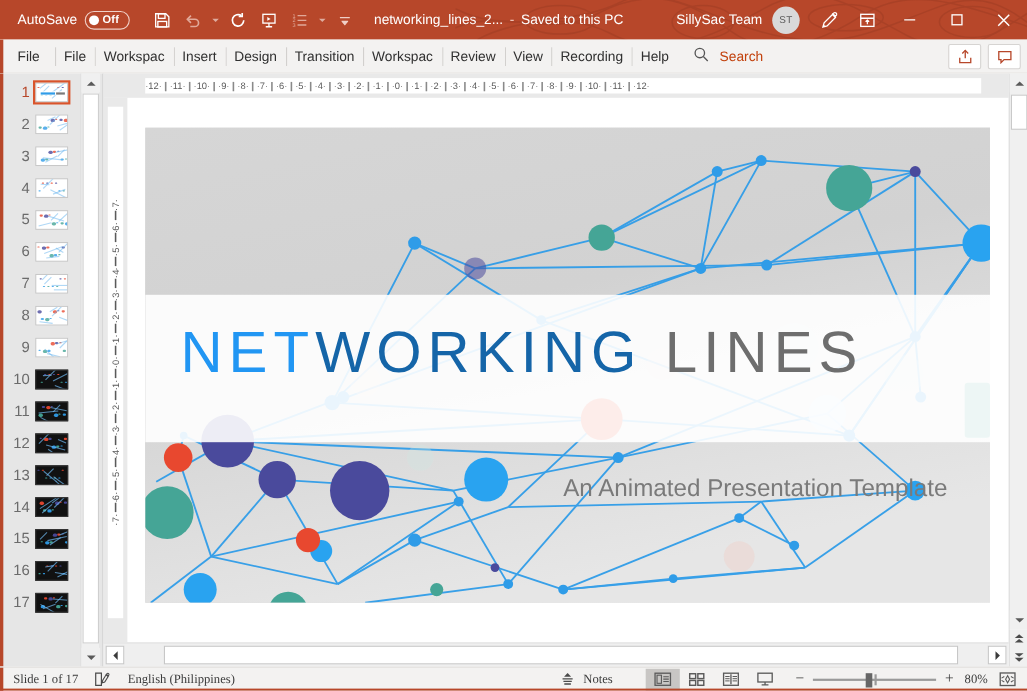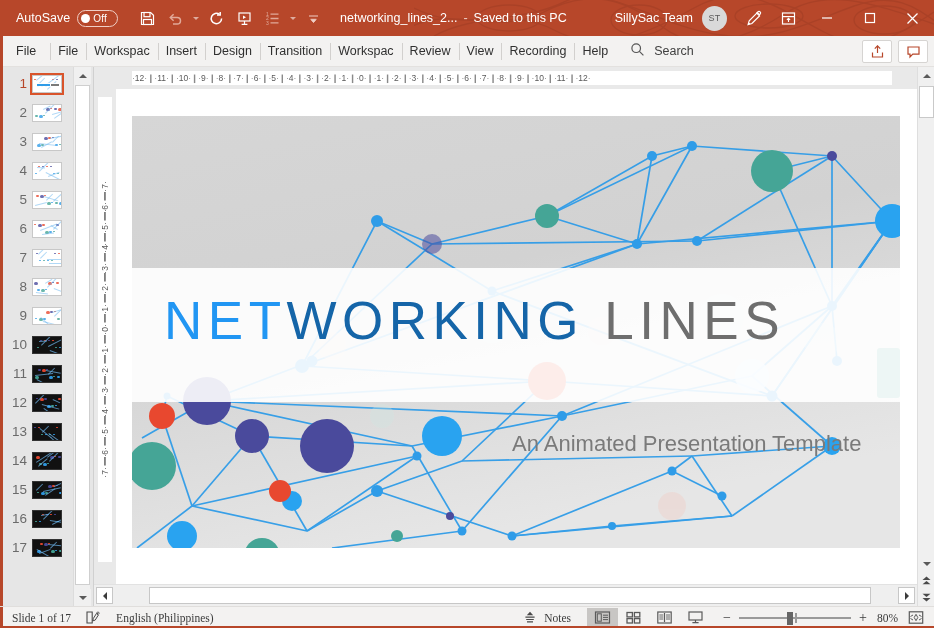--- a/index.html
+++ b/index.html
@@ -21,21 +21,21 @@
     opacity: .30; pointer-events: none;
   }
   .autosave-wrap {
     display: flex; align-items: center; gap: 7px;
     margin-left: 16px; height: 36px;
   }
   .autosave-label { font-size: 12.5px; color: #fff; }
   .toggle-pill {
     width: 41px; height: 17px; border-radius: 9px;
     border: 1.3px solid #f0cfc6; display: flex; align-items: center;
-    padding: 0 3px; gap: 3px;
+    padding: 0 3px; gap: 3px; font-weight: bold;
   }
   .toggle-knob { width: 9px; height: 9px; border-radius: 50%; background: #fff; }
   .toggle-text { font-size: 10px; color: #fff; letter-spacing: .2px; }
 
   .qat { display: flex; align-items: center; gap: 2px; margin-left: 16px; }
   .qat-btn {
     width: 26px; height: 26px; display: flex; align-items: center;
     justify-content: center; border-radius: 2px;
   }
   .qat-btn svg { display: block; }
@@ -82,21 +82,21 @@
     position: relative; flex: 0 0 auto;
   }
   .tab + .tab::before {
     content: ''; position: absolute; left: 0; top: 7px; width: 1px; height: 17px;
     background: #d2d0ce;
   }
   .tab.first::before { display: none; }
   .tab-file { padding: 0 14px 0 16px; }
   .search-zone {
     display: flex; align-items: center; gap: 9px; margin-left: 14px;
-    color: #404040; font-size: 12.5px; white-space: nowrap; justify-content: center;
+    color: #c2410c; font-size: 12.5px; white-space: nowrap; justify-content: center;
   }
   .rib-right {
     position: absolute; right: 6px; top: 0; height: 31px;
     display: flex; align-items: center; gap: 6px;
   }
   .rib-btn {
     width: 30px; height: 23px; border: 1px solid #d6d4d2; background: #fff;
     border-radius: 2px; display: flex; align-items: center; justify-content: center;
   }
 
@@ -1056,21 +1056,21 @@
   <span class="st-item" style="margin-left:14px">English (Philippines)</span>
 
   <span style="flex:1"></span>
 
   <span class="st-icon">
     <svg width="16" height="15" viewBox="0 0 16 15">
         <path d="M8 1.8 4.8 5.2h6.4z" fill="#4a4a4a"></path>
         <path d="M3.4 7.2h9.2M4.2 9.5h7.6M5 11.8h6" stroke="#4a4a4a" stroke-width="1.2"></path>
       </svg>
   </span>
-  <span class="st-item" style="margin-left:6px;margin-right:16px">Notes</span>
+  <span class="st-item" style="margin-left:6px;margin-right:30px">Notes</span>
 
   <span class="view-btn active">
     <svg width="17" height="15" viewBox="0 0 17 15">
         <rect x="1.5" y="2" width="14" height="11" fill="none" stroke="#5a5a5a" stroke-width="1.2"></rect>
         <rect x="3.3" y="3.8" width="4" height="7.4" fill="none" stroke="#5a5a5a" stroke-width="1"></rect>
         <path d="M9 5.2h5M9 7.4h5M9 9.6h5" stroke="#5a5a5a" stroke-width="1"></path>
       </svg>
   </span>
   <span class="view-btn">
     <svg width="17" height="15" viewBox="0 0 17 15">

